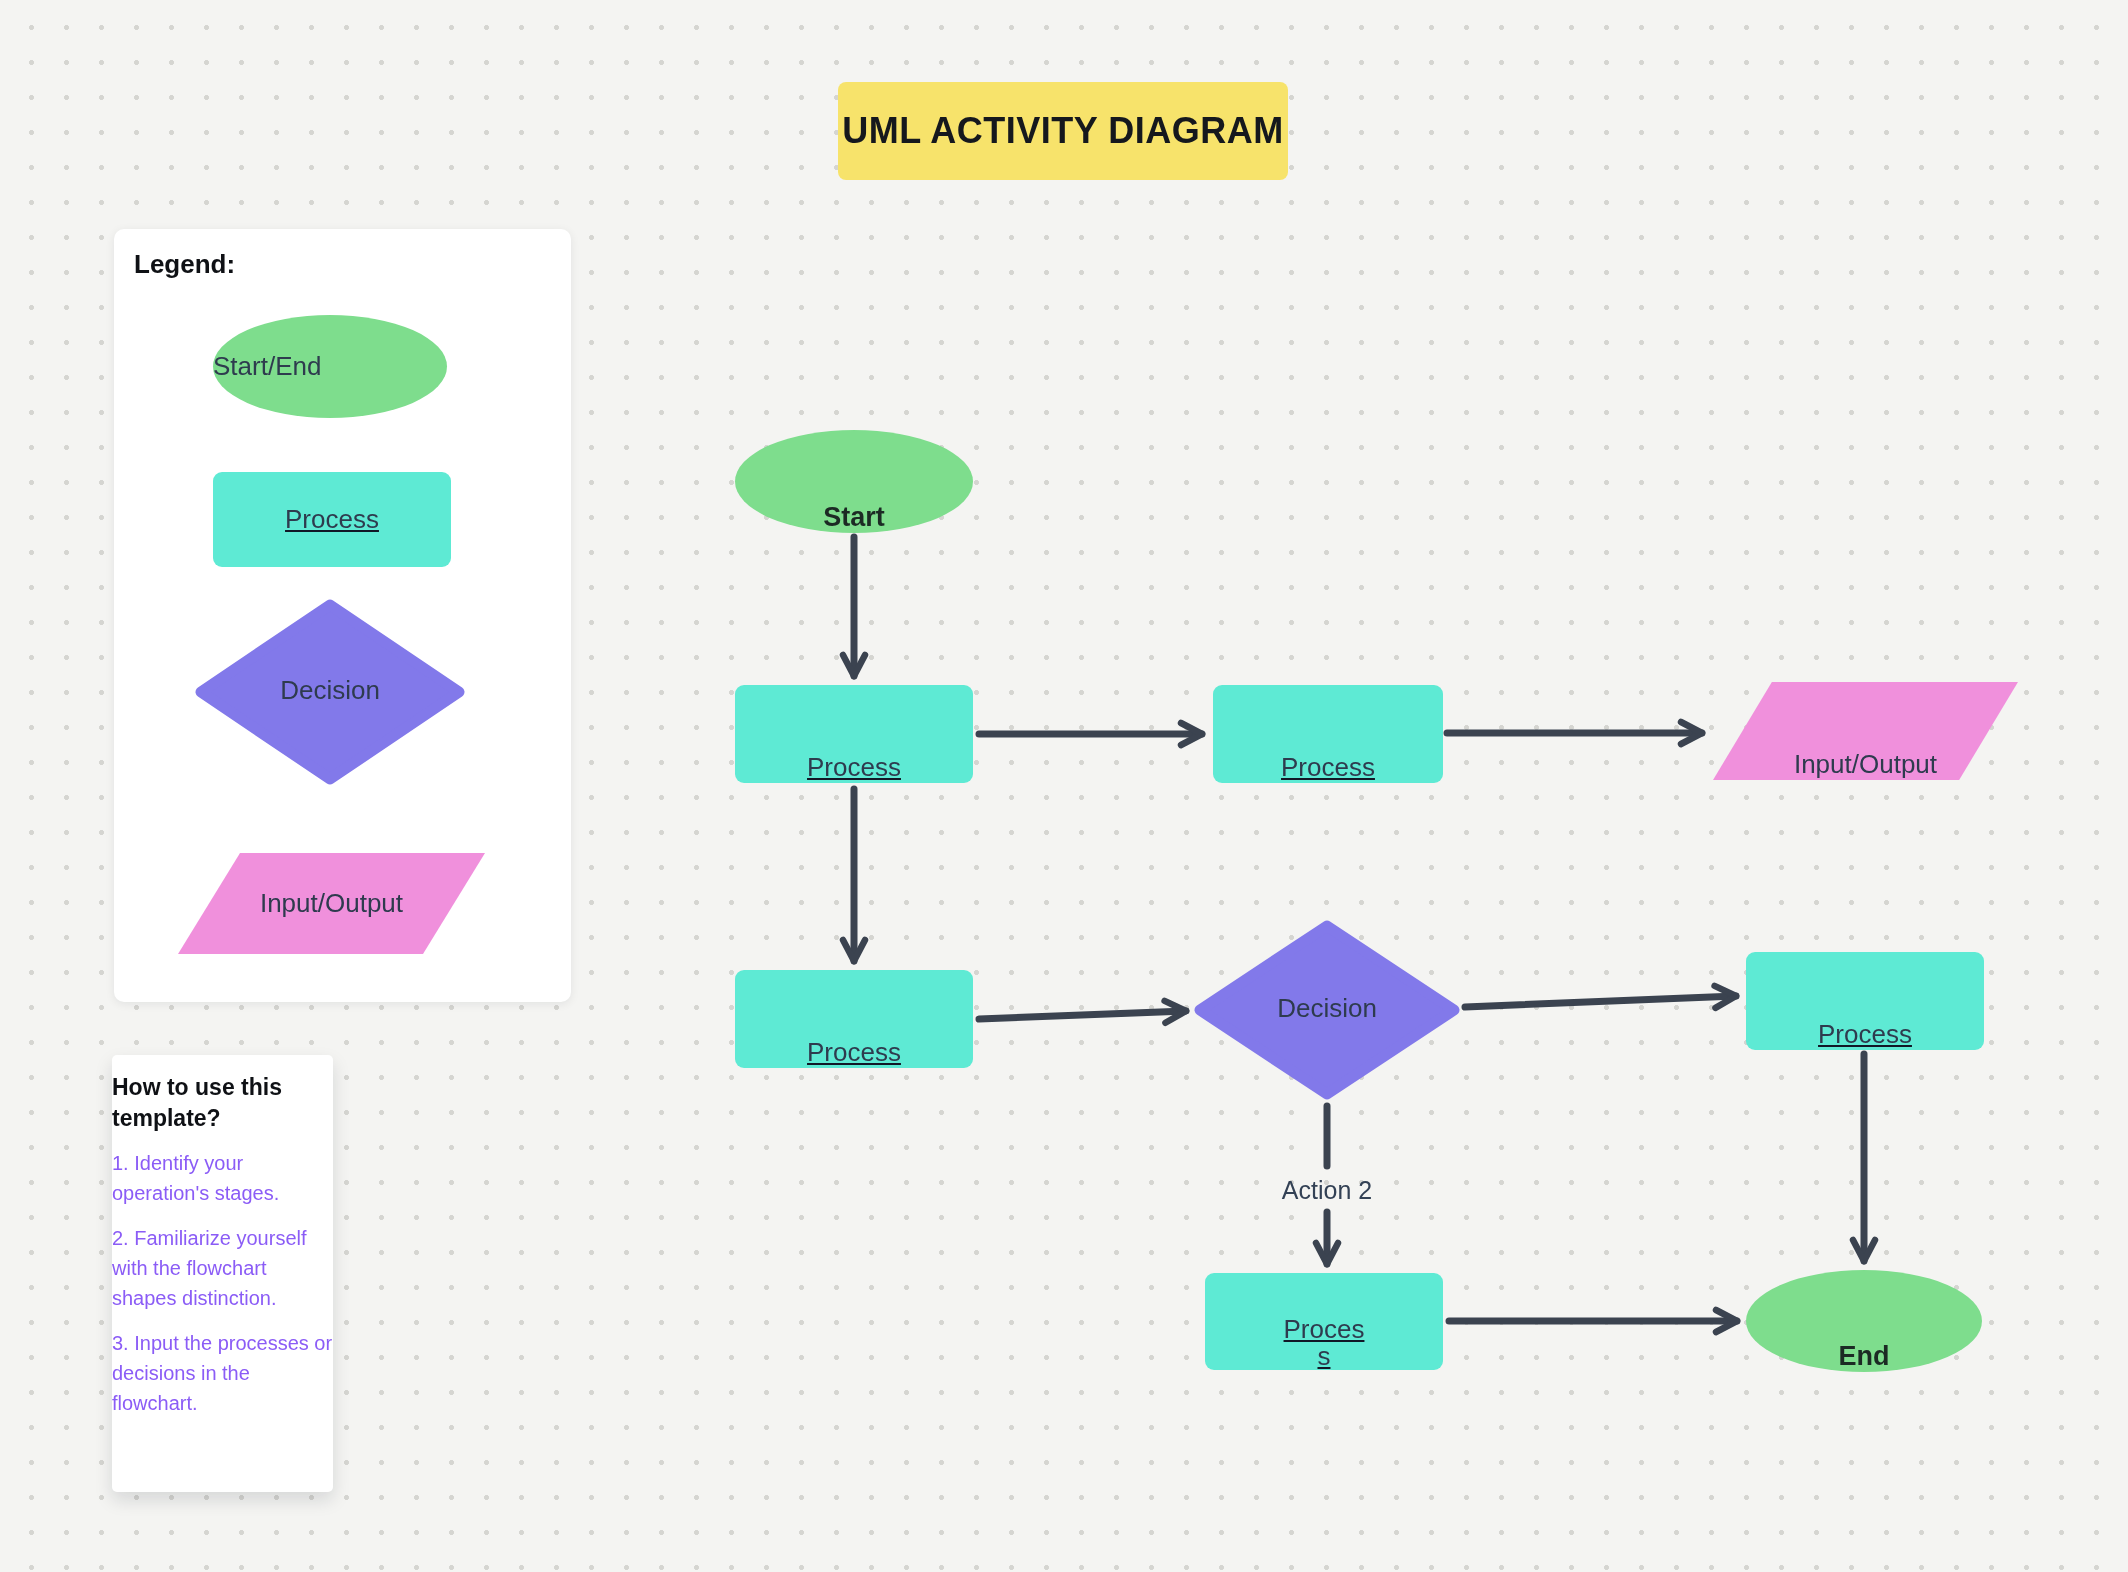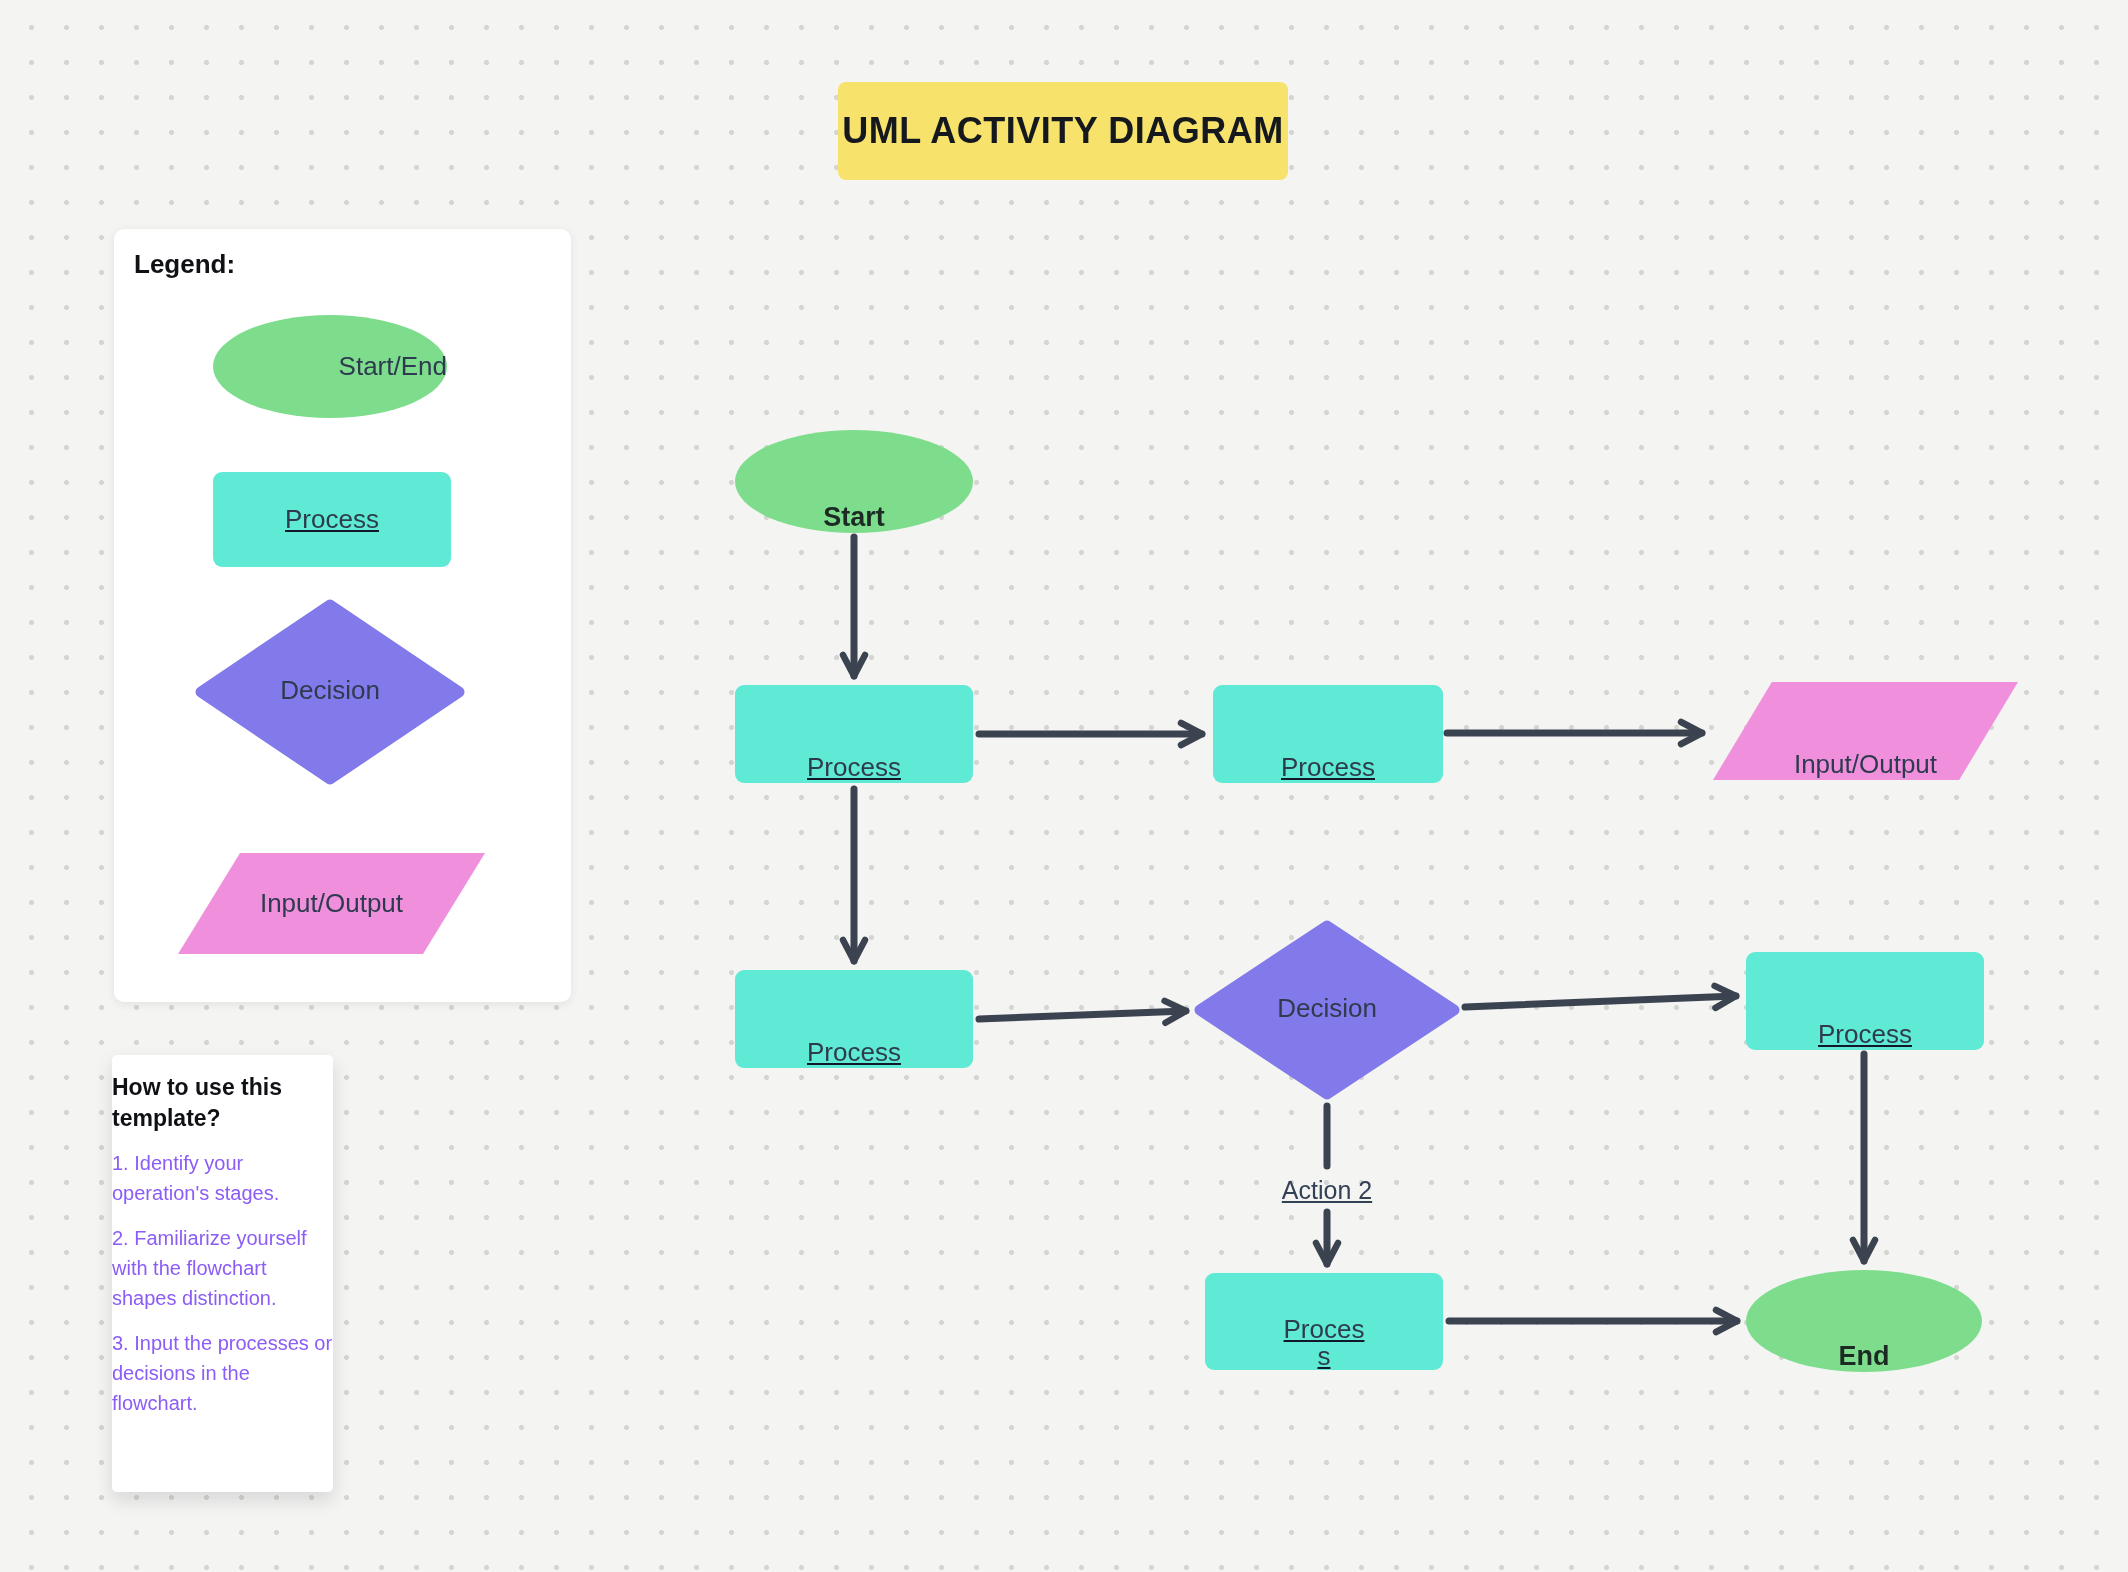--- a/index.html
+++ b/index.html
@@ -32,21 +32,21 @@
   }
   .legend-heading{
     position:absolute;left:20px;top:20px;
     font-size:26px;font-weight:bold;color:#0f1115;
   }
   .shape-label{
     font-size:26px;color:#2E3B4E;line-height:1.15;text-align:center;
   }
   .ellipse{
     border-radius:50%;
-    display:flex;align-items:center;justify-content:flex-end;
+    display:flex;align-items:center;justify-content:flex-start;
   }
   .rectangle{
     border-radius:9px;
     display:flex;align-items:center;justify-content:center;
   }
   .para{
     display:flex;align-items:center;justify-content:center;
   }
   .green{background:#7EDD8D;}
   .blue{background:#5eead4;text-decoration:underline;}
@@ -90,21 +90,21 @@
   .n-p3{left:735px;top:970px;width:238px;height:98px;}
   .n-decision{left:1194px;top:920px;width:266px;height:180px;}
   .n-p4{left:1746px;top:952px;width:238px;height:98px;}
   .n-p5{left:1205px;top:1273px;width:238px;height:97px;}
   .n-p5 .shape-label{white-space:pre-line;line-height:27px;}
   .n-end{left:1746px;top:1270px;width:236px;height:102px;}
   
   .edges{position:absolute;left:0;top:0;width:2128px;height:1572px;pointer-events:none;}
   .edge-label{
     position:absolute;left:1252px;top:1176px;width:150px;
-    text-align:center;font-size:25px;color:#334155;text-decoration:underline;
+    text-align:center;font-size:25px;color:#334155;
   }
 </style>
 </head>
 <body>
 
 <div class="canvas">
 
   <div class="banner">
     <span>UML ACTIVITY DIAGRAM</span>
   </div>

